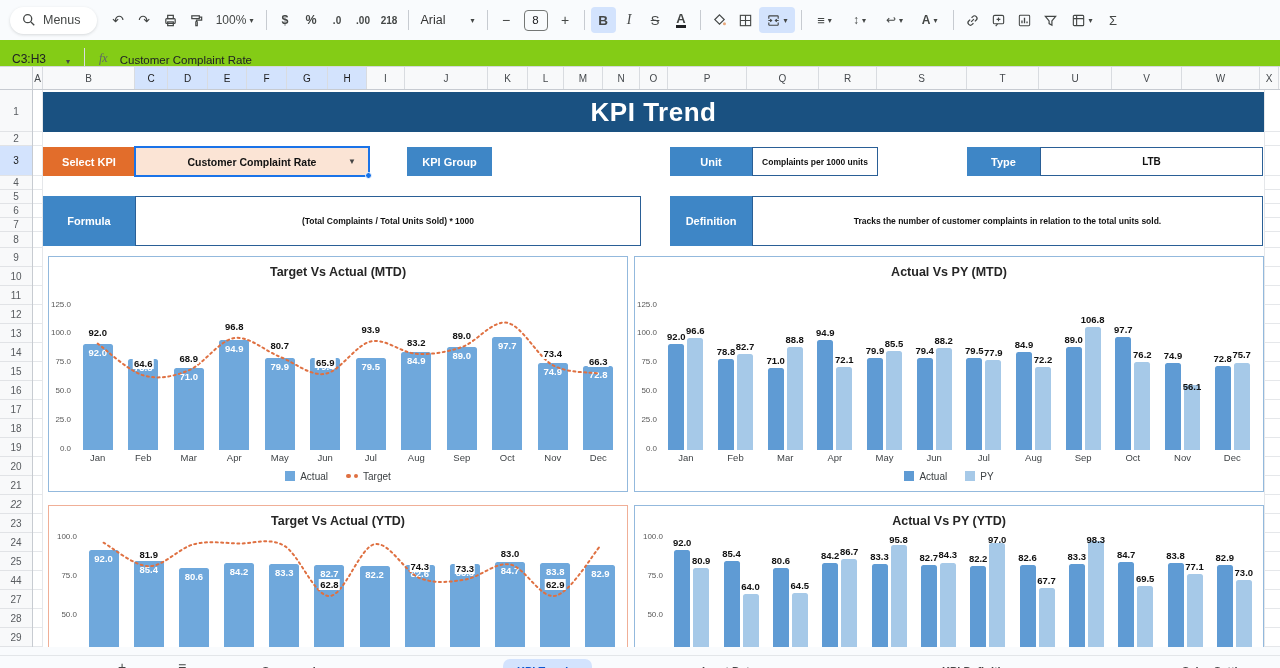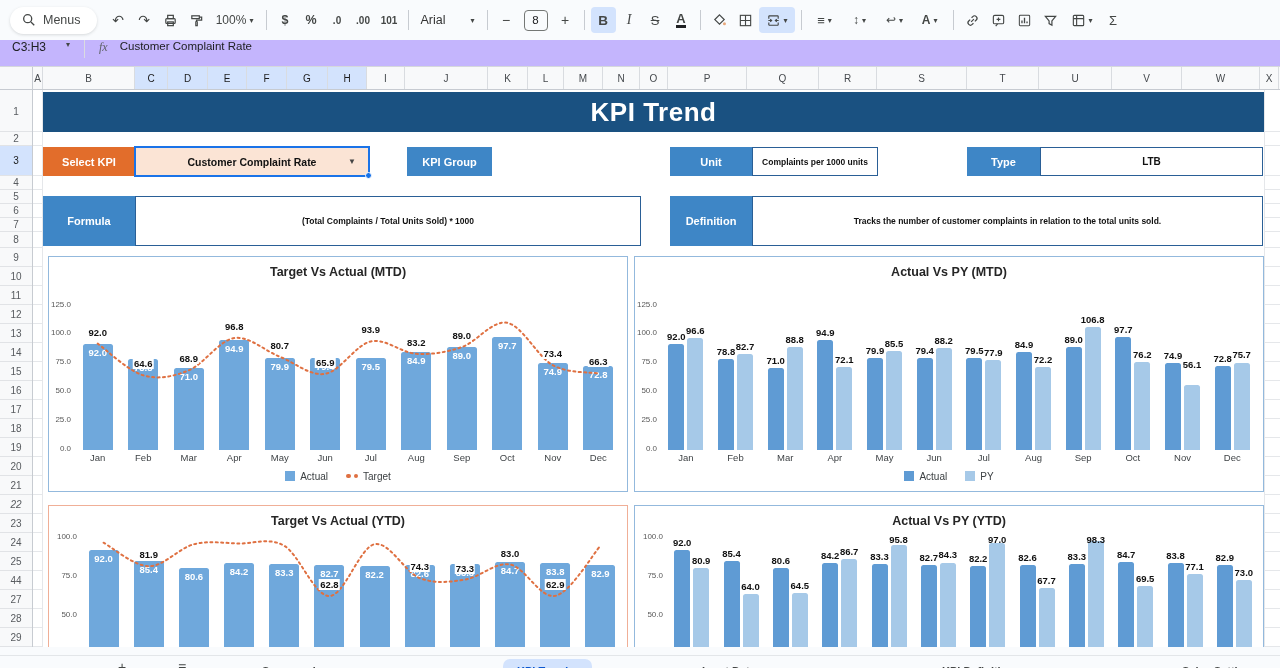--- a/index.html
+++ b/index.html
@@ -17,21 +17,21 @@
   .car { font-style:normal; font-size:8px; margin-left:3px; color:#444746; }
   .tdiv { width:1px; height:20px; background:#c7cbd1; margin:0 5px; }
   .fontsel { display:flex; align-items:center; padding:0 6px; font-size:12.5px; color:#333; min-width:58px;gap:11px; }
   .fsize { width:24px; height:21px; border:1px solid #747775; border-radius:4px; display:flex; align-items:center; justify-content:center; font-size:11.5px; margin:0 4px; }
   .bold-b { font-weight:bold; font-size:13.5px; }
   .ital-i { font-style:italic; font-family:"Liberation Serif",serif; font-size:14px; }
   .strike-s { text-decoration:line-through; font-size:13px; }
   .tcolor { font-size:13px; font-weight:bold; border-bottom:3px solid #202124; line-height:13px; height:16px; }
 
   
-  .fbar { position:absolute; top:40px; left:0; width:1280px; height:26px; display:flex; align-items:flex-start; background:#c4b5fd; }
+  .fbar { position:absolute; top:40px; left:0; width:1280px; height:26px; display:flex; align-items:flex-end; background:#84cc16; }
   .namebox { width:66px; padding-left:12px; font-size:12px; color:#202124; }
   .nb-car { font-size:8px; color:#444746; margin:0 14px 0 0; }
   .fx { font-family:"Liberation Serif",serif; font-style:italic; color:#5f6368; font-size:12px; margin:0 12px 0 14px; }
   .fdiv { width:1px; height:18px; background:#dadce0; }
   .fcontent { font-size:11.5px; color:#202124; }
 
   
   .colheads { position:absolute; top:66px; left:0; width:1280px; height:24px; display:flex; background:#f8f9fa; border-top:1px solid #d5d8dc; border-bottom:1px solid #c7cbd1; }
   .corner { width:33px; height:100%; border-right:1px solid #c7cbd1; background:#f8f9fa; }
   .ch { height:100%; display:flex; align-items:center; justify-content:center; font-size:10px; color:#45494d; border-right:1px solid #d9dce0; }
@@ -112,21 +112,21 @@
   </span>
   <span class="tbtn" style="min-width:50px">
       <span style="font-size:12px">100%</span>
       <i class="car">▾</i>
     </span>
   <i class="tdiv"></i>
   <span class="tbtn md">$</span>
   <span class="tbtn md">%</span>
   <span class="tbtn sm">.0</span>
   <span class="tbtn sm">.00</span>
-  <span class="tbtn sm">101</span>
+  <span class="tbtn sm">218</span>
   <i class="tdiv"></i>
   <span class="tbtn fontsel">
       <span>Arial</span>
       <i class="car" style="margin-left:14px">▾</i>
     </span>
   <i class="tdiv"></i>
   <span class="tbtn">−</span>
   <span class="fsize">8</span>
   <span class="tbtn">+</span>
   <i class="tdiv"></i>
@@ -514,21 +514,21 @@
           <div class="blabel" style="left: 282.667px; top: 48.0408px;">88.2</div>
           <div class="bar" style="left: 324.333px; width: 16px; height: 90.0524px; background: rgb(166, 201, 232);"></div>
           <div class="blabel" style="left: 332.333px; top: 59.9476px;">77.9</div>
           <div class="bar" style="left: 374px; width: 16px; height: 83.4632px; background: rgb(166, 201, 232);"></div>
           <div class="blabel" style="left: 382px; top: 66.5368px;">72.2</div>
           <div class="bar" style="left: 423.667px; width: 16px; height: 123.461px; background: rgb(166, 201, 232);"></div>
           <div class="blabel" style="left: 431.667px; top: 26.5392px;">106.8</div>
           <div class="bar" style="left: 473.333px; width: 16px; height: 88.0872px; background: rgb(166, 201, 232);"></div>
           <div class="blabel" style="left: 481.333px; top: 61.9128px;">76.2</div>
           <div class="bar" style="left: 523px; width: 16px; height: 64.8516px; background: rgb(166, 201, 232);"></div>
-          <div class="blabel" style="left: 531px; top: 72px;">56.1</div>
+          <div class="blabel" style="left: 531px; top: 94px;">56.1</div>
           <div class="bar" style="left: 572.667px; width: 16px; height: 87.5092px; background: rgb(166, 201, 232);"></div>
           <div class="blabel" style="left: 580.667px; top: 62.4908px;">75.7</div>
         </div>
       </div>
       <div class="xaxis" style="margin-left: 26px; width: 596px;">
         <span>Jan</span>
         <span>Feb</span>
         <span>Mar</span>
         <span>Apr</span>
         <span>May</span>

